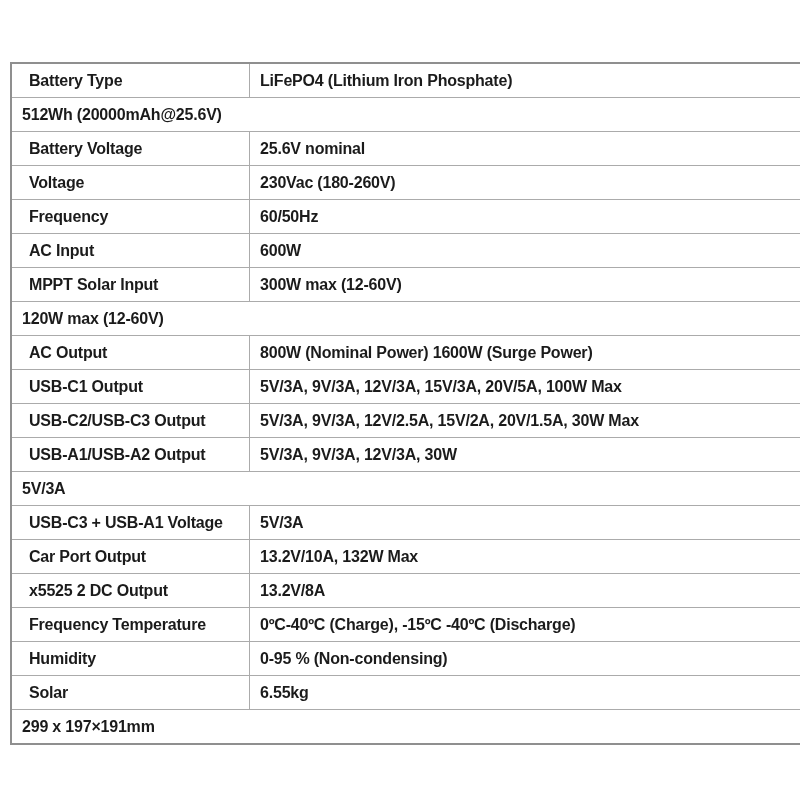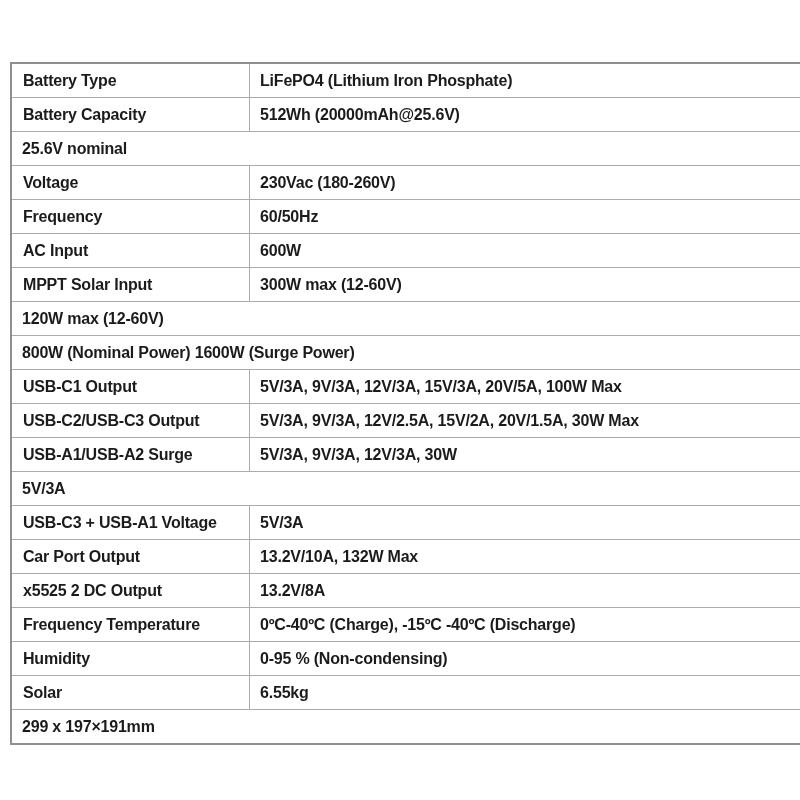--- a/index.html
+++ b/index.html
@@ -43,45 +43,45 @@
     font-weight: 600;
     letter-spacing: -0.2px;
     white-space: nowrap;
     overflow: hidden;
     box-sizing: border-box;
   }
   .spec-cell.label {
     width: 238px;
     flex: 0 0 238px;
     border-right: 1.5px solid #ababab;
-    padding-left: 11px;
+    padding-left: 17px;
     text-align: right;
   }
   .spec-cell.value {
     flex: 1;
     padding-left: 10px;
   }
 </style>
 </head>
 <body>
 
 <div class="page">
   <div class="spec-table">
 
       <div class="spec-row">
         <div class="spec-cell label">Battery Type</div>
         <div class="spec-cell value">LiFePO4 (Lithium Iron Phosphate)</div>
       </div>
 
       <div class="spec-row">
-        <div class="spec-cell label">Battery Capacity</div>
         <div class="spec-cell value">512Wh (20000mAh@25.6V)</div>
       </div>
 
       <div class="spec-row">
+        <div class="spec-cell label">Battery Voltage</div>
         <div class="spec-cell value">25.6V nominal</div>
       </div>
 
       <div class="spec-row">
         <div class="spec-cell label">Voltage</div>
         <div class="spec-cell value">230Vac (180-260V)</div>
       </div>
 
       <div class="spec-row">
         <div class="spec-cell label">Frequency</div>
@@ -96,35 +96,36 @@
       <div class="spec-row">
         <div class="spec-cell label">MPPT Solar Input</div>
         <div class="spec-cell value">300W max (12-60V)</div>
       </div>
 
       <div class="spec-row">
         <div class="spec-cell value">120W max (12-60V)</div>
       </div>
 
       <div class="spec-row">
+        <div class="spec-cell label">AC Output</div>
         <div class="spec-cell value">800W (Nominal Power) 1600W (Surge Power)</div>
       </div>
 
       <div class="spec-row">
         <div class="spec-cell label">USB-C1 Output</div>
         <div class="spec-cell value">5V/3A, 9V/3A, 12V/3A, 15V/3A, 20V/5A, 100W Max</div>
       </div>
 
       <div class="spec-row">
         <div class="spec-cell label">USB-C2/USB-C3 Output</div>
         <div class="spec-cell value">5V/3A, 9V/3A, 12V/2.5A, 15V/2A, 20V/1.5A, 30W Max</div>
       </div>
 
       <div class="spec-row">
-        <div class="spec-cell label">USB-A1/USB-A2 Surge</div>
+        <div class="spec-cell label">USB-A1/USB-A2 Output</div>
         <div class="spec-cell value">5V/3A, 9V/3A, 12V/3A, 30W</div>
       </div>
 
       <div class="spec-row">
         <div class="spec-cell value">5V/3A</div>
       </div>
 
       <div class="spec-row">
         <div class="spec-cell label">USB-C3 + USB-A1 Voltage</div>
         <div class="spec-cell value">5V/3A</div>

